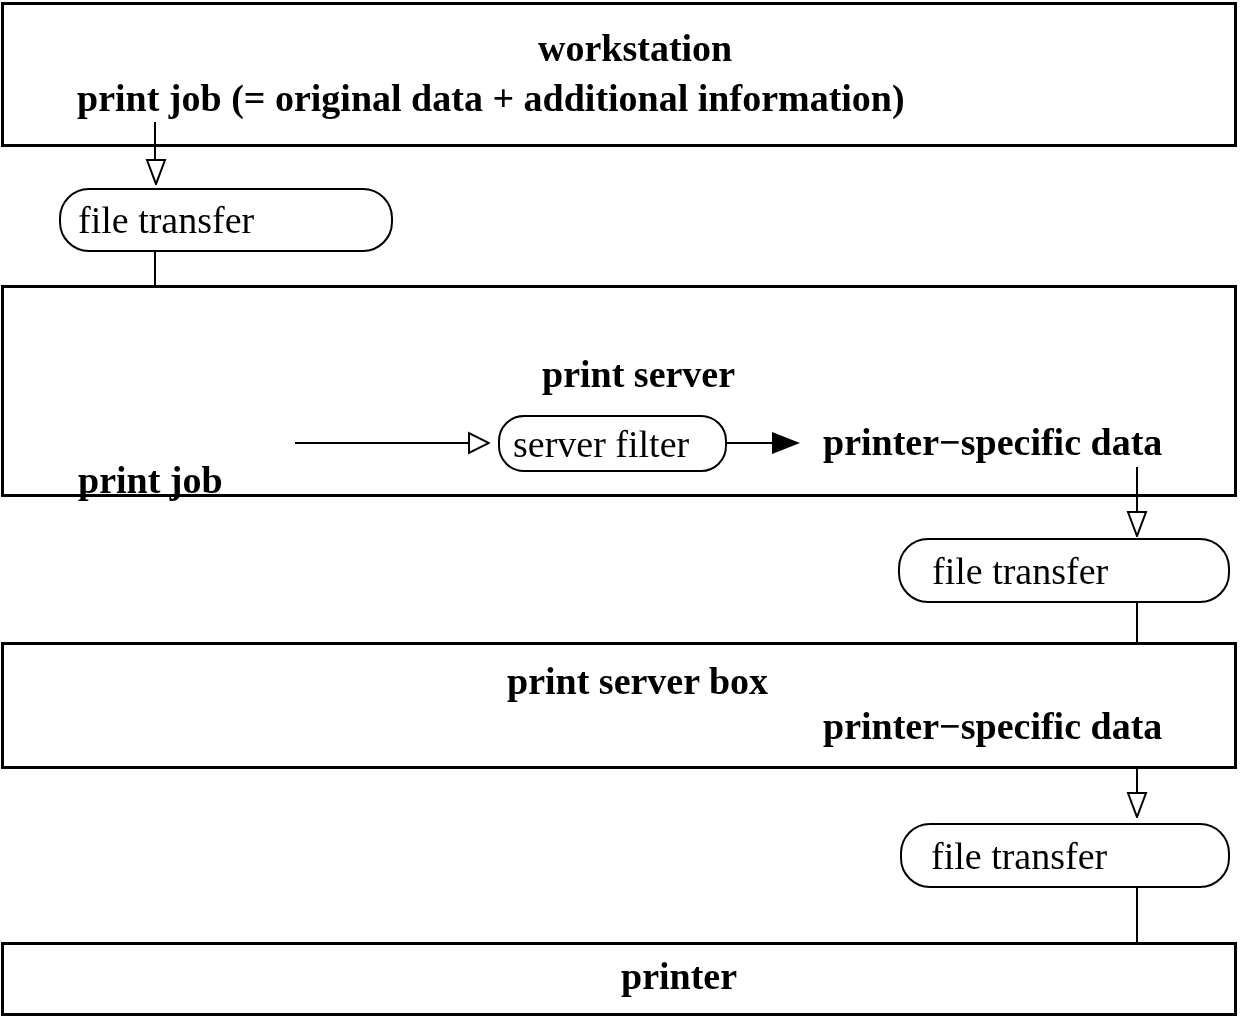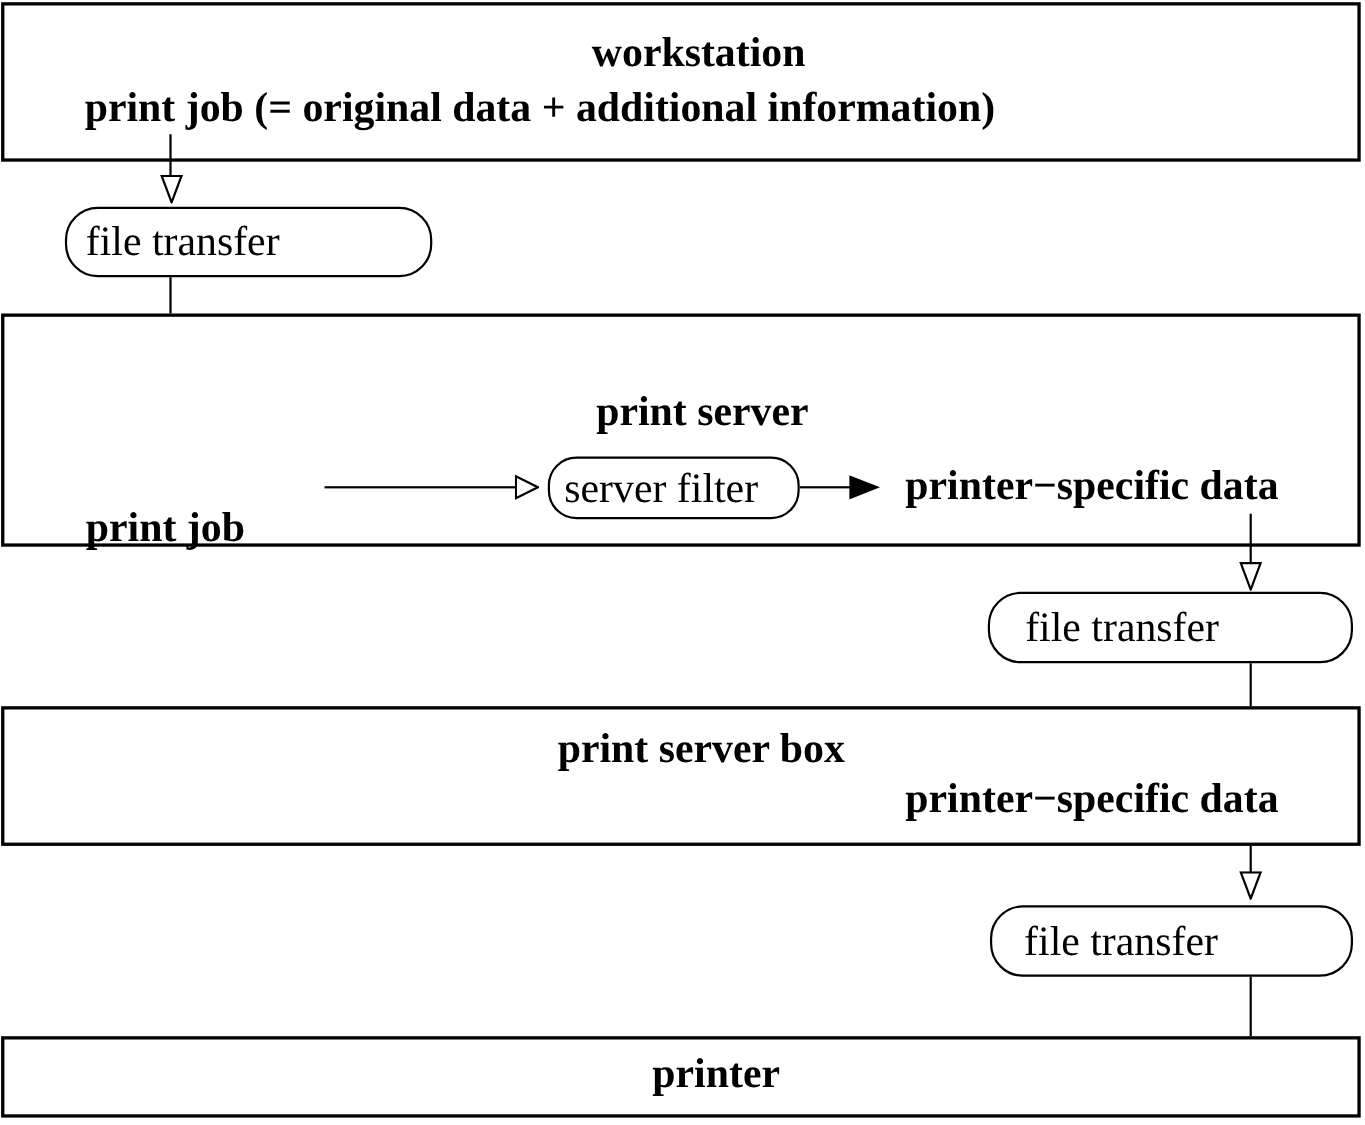--- a/index.html
+++ b/index.html
@@ -49,21 +49,21 @@
     font-weight:bold;
   }
   .t-ws-title{left:538px;top:29px;}
   .t-ws-line2{left:77px;top:79px;}
   .t-ps-title{left:542px;top:311px;margin-top:44px;}
   .t-queue{left:78px;top:369px;}
   .t-printjob{left:78px;top:421px;margin-top:40px;}
   .t-psdata1{left:823px;top:423px;}
   .t-psb-title{left:507px;top:652px;margin-top:10px;}
   .t-psdata2{left:823px;top:707px;}
-  .t-printer-title{left:593px;top:957px;}
+  .t-printer-title{left:621px;top:957px;}
 
   
   .line{position:absolute;background:#000;}
   .line-a{left:154px;top:122px;width:2px;height:38px;}
   .line-b{left:154px;top:252px;width:2px;height:84px;}
   .line-c{left:295px;top:442px;width:174px;height:2px;}
   .line-d{left:727px;top:442px;width:46px;height:2px;}
   .line-e{left:1136px;top:467px;width:2px;height:46px;}
   .line-f{left:1136px;top:603px;width:2px;height:66px;}
   .line-g{left:1136px;top:769px;width:2px;height:25px;}

